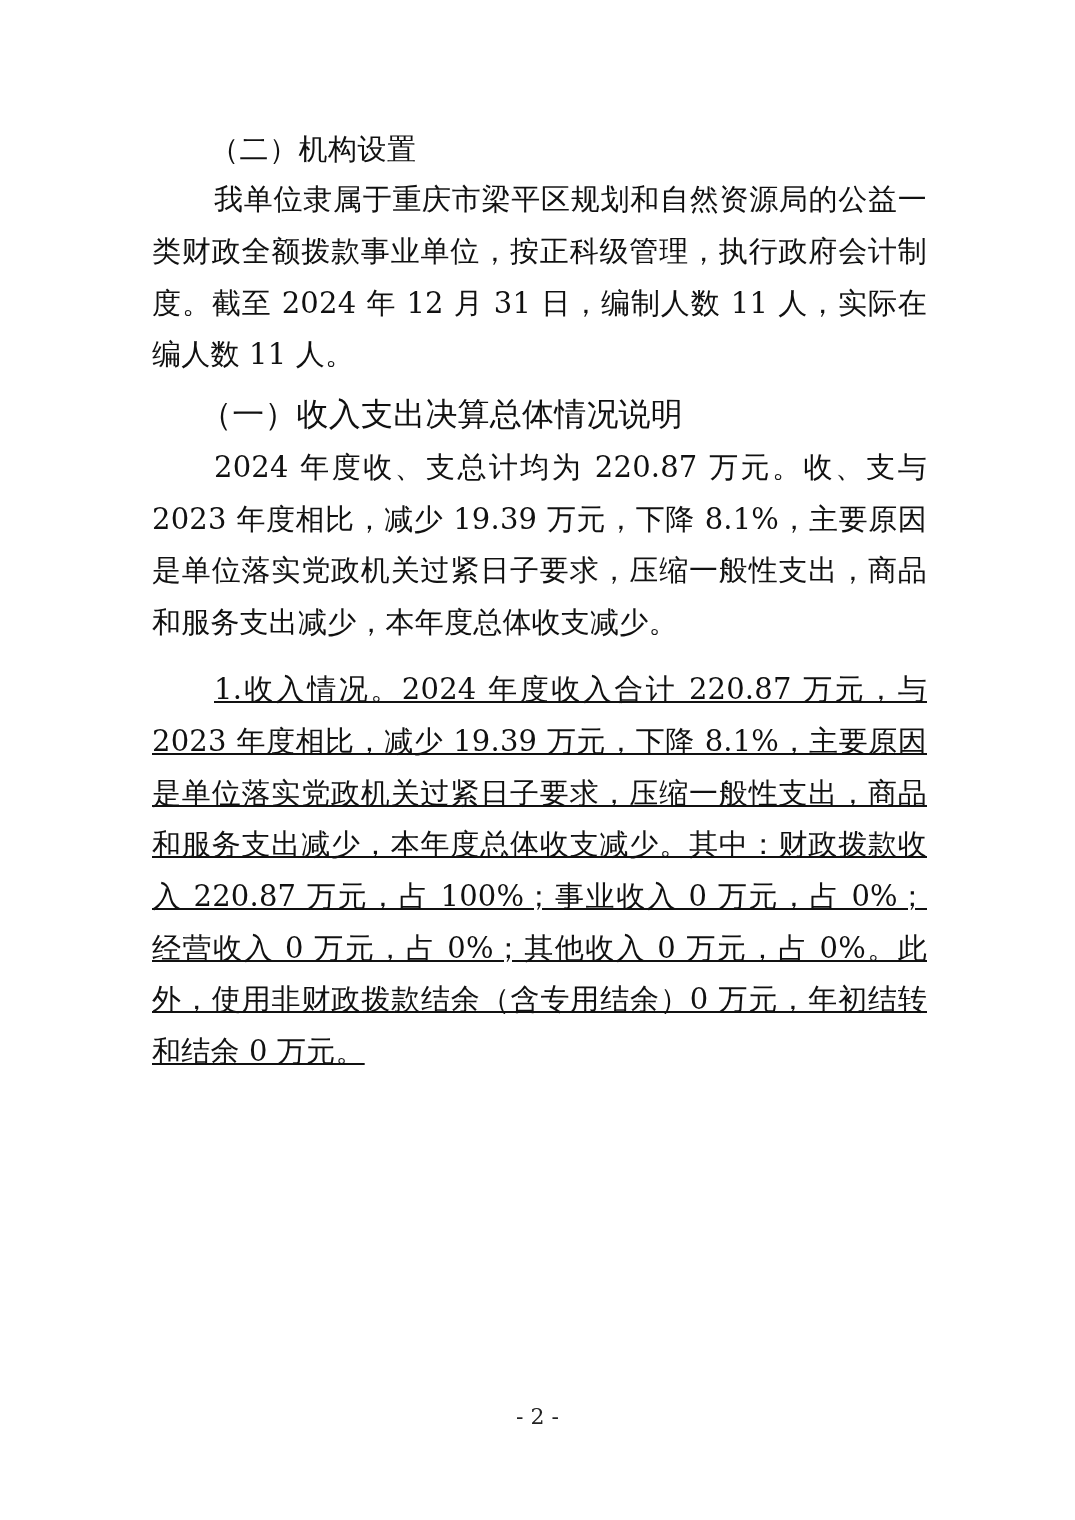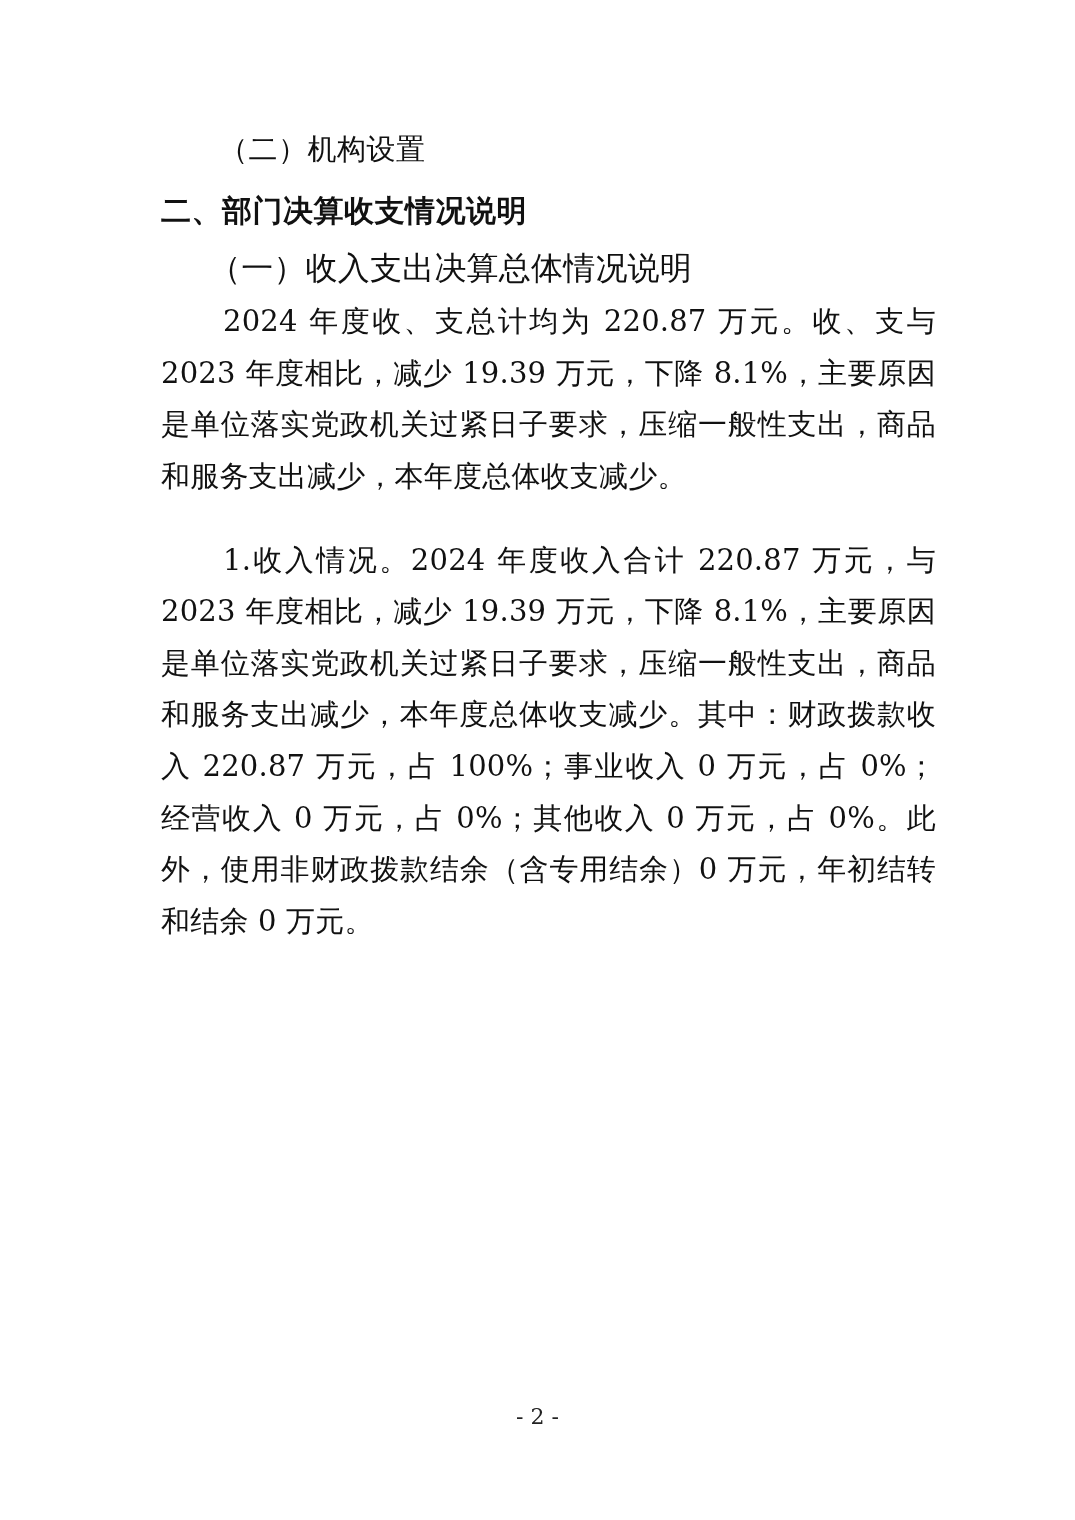--- a/index.html
+++ b/index.html
@@ -11,21 +11,21 @@
     position: relative;
     width: 1075px;
     height: 1520px;
     background: #ffffff;
     overflow: hidden;
     font-family: "DejaVu Serif", "Liberation Serif", serif;
     color: #111111;
   }
   .content {
     position: absolute;
-    left: 161px;
+    left: 152px;
     top: 120px;
     width: 775px;
   }
   .heading-2 {
     font-family: "DejaVu Sans", "Liberation Sans", sans-serif;
     font-weight: bold;
     font-size: 30px;
     line-height: 1.55;
     margin: 16px 0 4px 0;
     letter-spacing: 0.5px;
@@ -49,43 +49,44 @@
   p.body-text {
     font-size: 29px;
     line-height: 1.78;
     margin: 2px 0 2px 0;
     text-indent: 62px;
     text-align: justify;
     text-justify: inter-character;
     letter-spacing: 0.2px;
   }
   p.body-text.gap {
-    margin-top: 32px;
+    margin-top: 16px;
+    text-decoration: underline;
   }
   .page-number {
     position: absolute;
     left: 0;
     right: 0;
     top: 1404px;
     text-align: center;
     font-size: 22px;
     font-family: "DejaVu Serif", "Liberation Serif", serif;
     color: #222;
   }
 </style>
 </head>
 <body>
 
 <div class="page">
   <div class="content">
 
     <div class="subheading">（二）机构设置</div>
 
+    <p class="body-text">我单位隶属于重庆市梁平区规划和自然资源局的公益一类财政全额拨款事业单位，按正科级管理，执行政府会计制度。截至 2024 年 12 月 31 日，编制人数 11 人，实际在编人数 11 人。</p>
 
-    <div class="heading-2">二、部门决算收支情况说明</div>
 
     <div class="subheading-bold">（一）收入支出决算总体情况说明</div>
 
     <p class="body-text">2024 年度收、支总计均为 220.87 万元。收、支与 2023 年度相比，减少 19.39 万元，下降 8.1%，主要原因是单位落实党政机关过紧日子要求，压缩一般性支出，商品和服务支出减少，本年度总体收支减少。</p>
 
     <p class="body-text gap">1.收入情况。2024 年度收入合计 220.87 万元，与 2023 年度相比，减少 19.39 万元，下降 8.1%，主要原因是单位落实党政机关过紧日子要求，压缩一般性支出，商品和服务支出减少，本年度总体收支减少。其中：财政拨款收入 220.87 万元，占 100%；事业收入 0 万元，占 0%；经营收入 0 万元，占 0%；其他收入 0 万元，占 0%。此外，使用非财政拨款结余（含专用结余）0 万元，年初结转和结余 0 万元。</p>
 
 
   </div>
 

